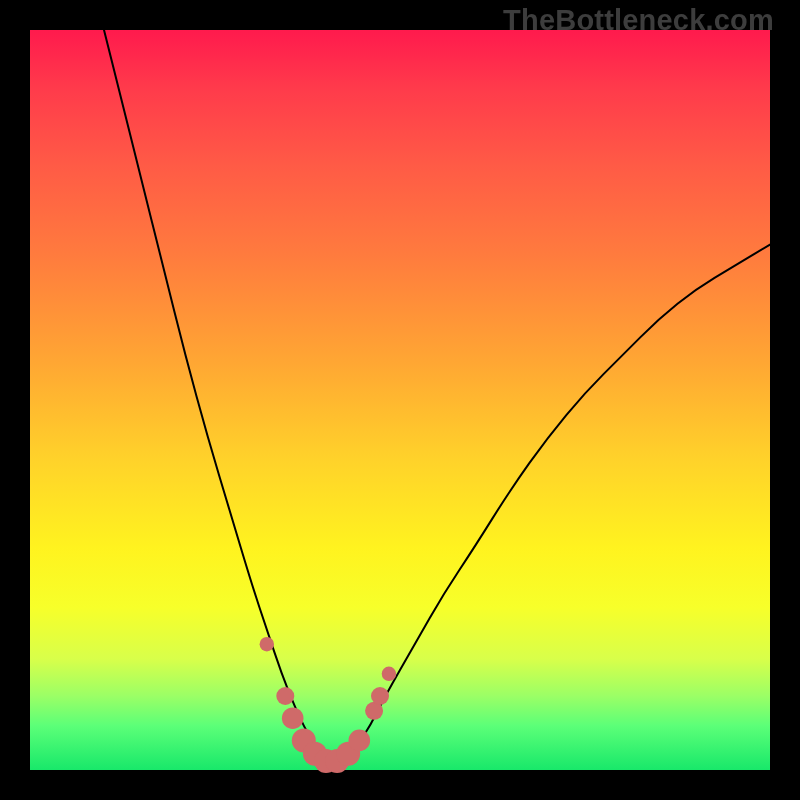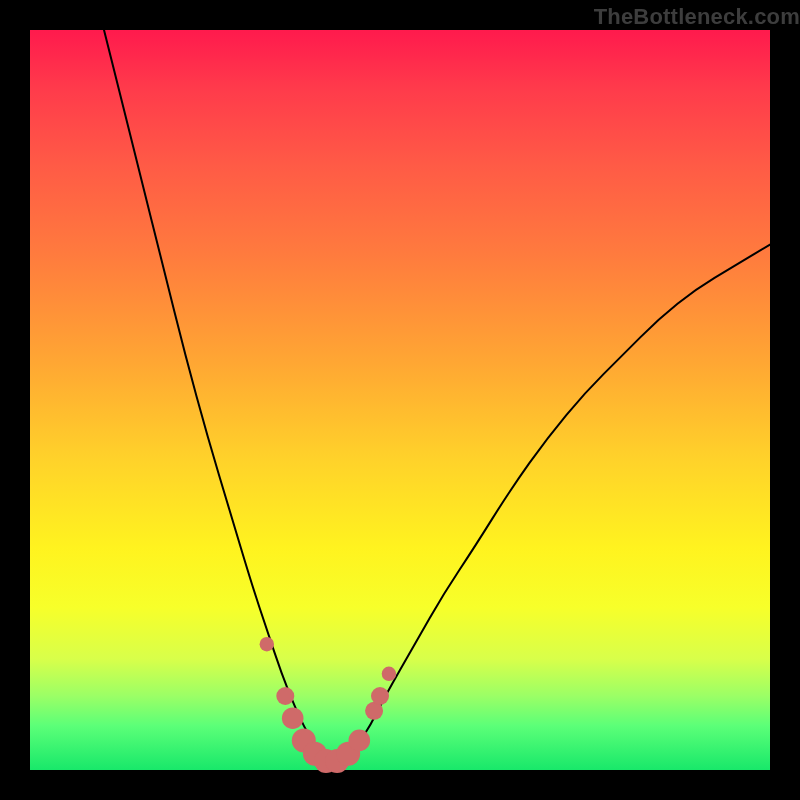--- a/index.html
+++ b/index.html
@@ -36,23 +36,23 @@
       #f7ff2a 78%,
       #d8ff4a 85%,
       #9bff66 90%,
       #5cff78 94%,
       #18e86a 100%
     );
   }
   .watermark {
     position: absolute;
     top: 4px;
-    right: 0;
+    right: 26px;
     color: #3d3d3d;
-    font-size: 22px;
+    font-size: 29px;
     font-weight: 600;
     letter-spacing: 0.2px;
     user-select: none;
   }
   svg.curve {
     position: absolute;
     left: 0;
     top: 0;
     width: 740px;
     height: 740px;

